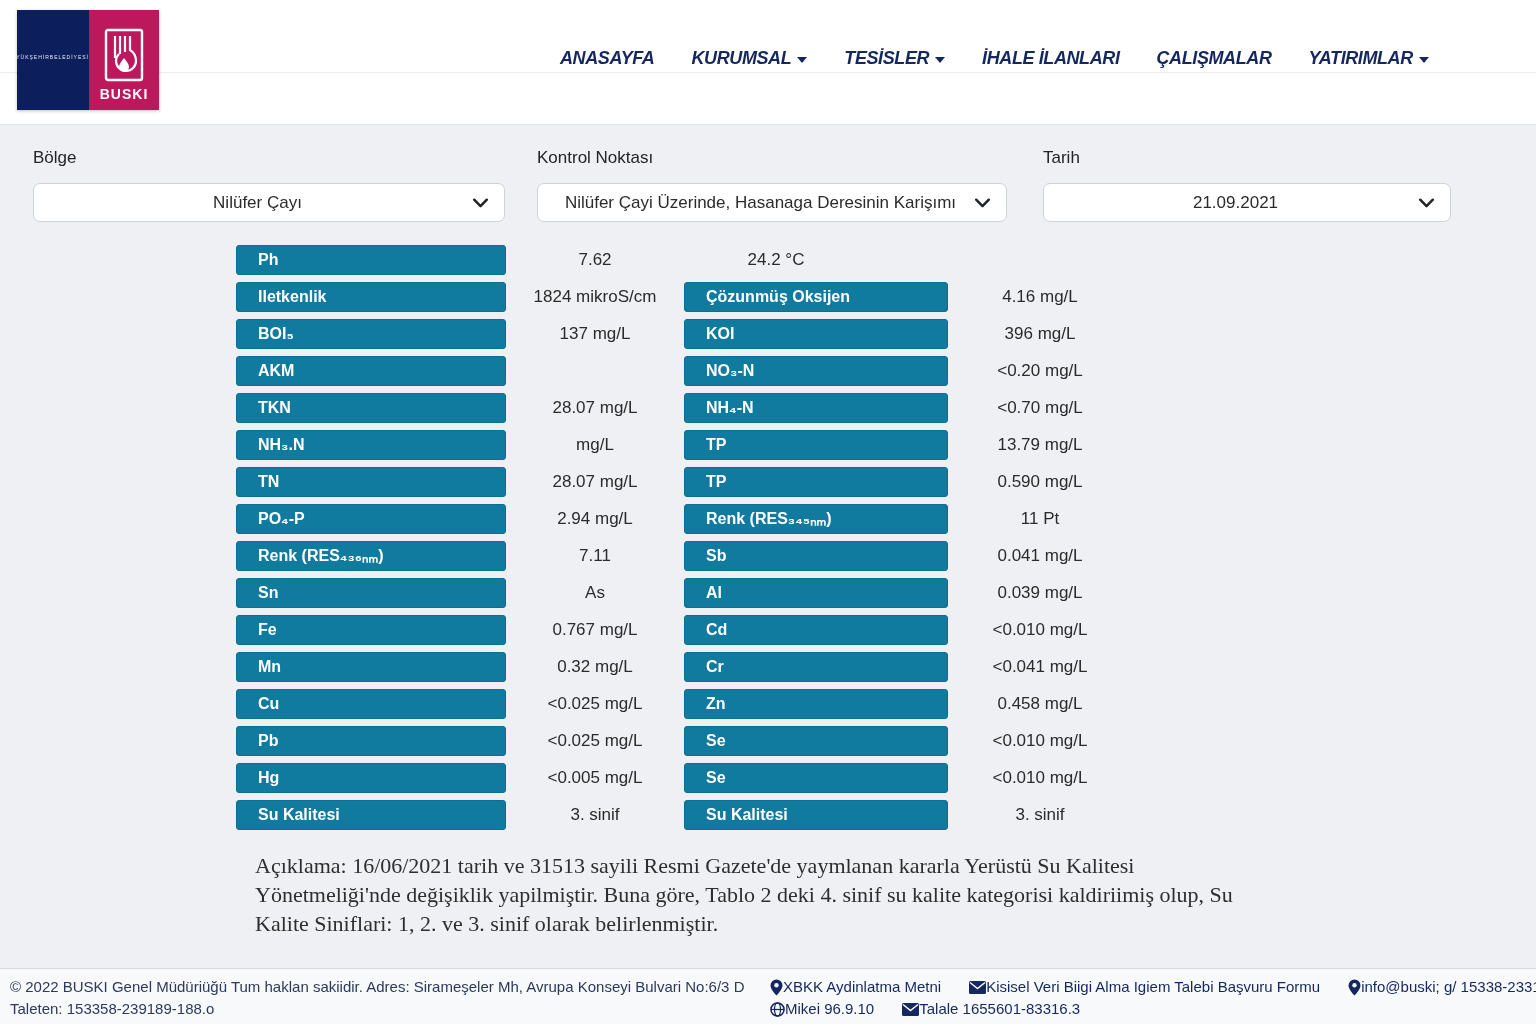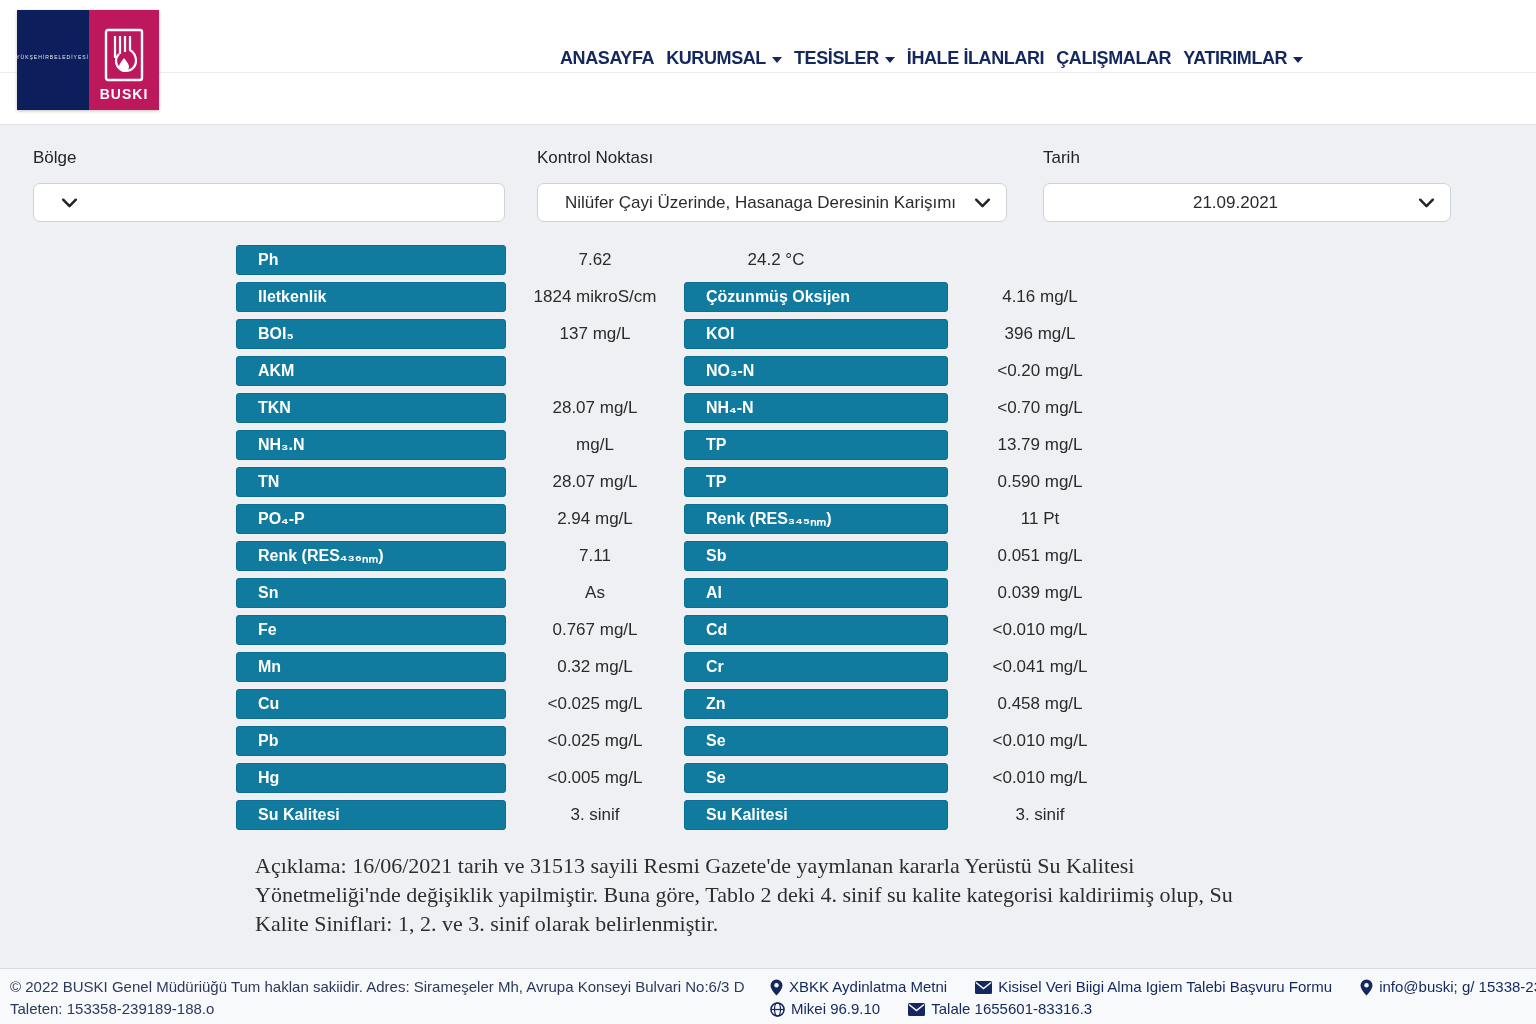--- a/index.html
+++ b/index.html
@@ -18,21 +18,21 @@
     display:flex; align-items:center; justify-content:flex-end;
     padding-bottom:6px; }
   .logo-emblem { width:44px; height:44px; margin-bottom:6px; }
   .logo-left .t1 { font-size:11px; font-weight:bold; letter-spacing:2px; line-height:12px; }
   .logo-left .t2 { font-size:5px; letter-spacing:1px; line-height:7px; opacity:.9; }
   .logo-right { width:70px; height:100px; background:#be185d; color:#fff;
     display:flex; flex-direction:column; align-items:center; justify-content:flex-end;
     padding-bottom:8px; }
   .logo-right .t { font-size:14px; font-weight:bold; letter-spacing:1px; }
 
-  .nav { position:absolute; top:48px; left:560px; display:flex; gap:12px; z-index:2; }
+  .nav { position:absolute; top:48px; left:560px; display:flex; gap:37px; z-index:2;font-style:italic; }
   .nav-item { display:flex; align-items:center; gap:6px; color:#14275e;
     font-size:18px; font-weight:bold; letter-spacing:-0.4px; cursor:pointer;
     white-space:nowrap; }
   .caret { width:0; height:0; border-left:5px solid transparent;
     border-right:5px solid transparent; border-top:6px solid #14275e; margin-top:2px; }
 
   
   .filters { position:absolute; top:126px; left:0; width:1536px; }
   .filter-label { position:absolute; font-size:17px; color:#212529; }
   .select { position:absolute; height:39px; background:#fff; border:1px solid #cdd3d9;
@@ -56,21 +56,21 @@
   
   .note { position:absolute; top:851px; left:255px; width:1015px;
     font-size:22px; line-height:29px; color:#2e2e2e;font-family:Liberation Serif, serif; }
 
   
   .footer { position:absolute; bottom:0; left:0; width:1536px; height:56px;
     background:#f8f9fa; border-top:1px solid #d8dce0; color:#2b3a5c; font-size:15px; }
   .footer-left { position:absolute; left:10px; top:7px; line-height:22px; }
   .footer-links { position:absolute; left:770px; top:7px; width:766px; }
   .flink-row { display:flex; gap:28px; line-height:22px; white-space:nowrap; }
-  .flink { display:inline-flex; align-items:center; gap:6px; color:#14275e; cursor:pointer; }
+  .flink { display:inline-flex; align-items:center; color:#14275e; cursor:pointer; }
   .flink svg { flex:0 0 auto; }
 </style>
 </head>
 <body>
 
 <div class="header">
   <div class="header-hairline"></div>
   <div class="nav" id="nav">
       <div class="nav-item">
         <span>ANASAYFA</span>
@@ -119,20 +119,21 @@
     <div class="t">BUSKI</div>
   </div>
 </div>
 
 <div class="filters">
   <div class="filter-label" style="left:33px; top:22px">Bölge</div>
   <div class="filter-label" style="left:537px; top:22px">Kontrol Noktası</div>
   <div class="filter-label" style="left:1043px; top:22px">Tarih</div>
 
   <div class="select" style="left:33px; top:57px; width:472px">
+    <span class="val">Nilüfer Çayı</span>
     <svg width="19" height="19" viewBox="0 0 24 24">
       <path d="M4 8.5l8 8 8-8" fill="none" stroke="#212529" stroke-width="3.2" stroke-linecap="round" stroke-linejoin="round"></path>
     </svg>
   </div>
   <div class="select" style="left:537px; top:57px; width:470px">
     <span class="val">Nilüfer Çayi Üzerinde, Hasanaga Deresinin Karişımı</span>
     <svg width="19" height="19" viewBox="0 0 24 24">
       <path d="M4 8.5l8 8 8-8" fill="none" stroke="#212529" stroke-width="3.2" stroke-linecap="round" stroke-linejoin="round"></path>
     </svg>
   </div>
@@ -197,21 +198,21 @@
     <div class="bar l">PO₄-P</div>
     <div class="val l">2.94 mg/L</div>
     <div class="bar r">Renk (RES₃₄₅ₙₘ)</div>
     <div class="val r">11 Pt</div>
   </div>
 
   <div class="trow">
     <div class="bar l">Renk (RES₄₃₆ₙₘ)</div>
     <div class="val l">7.11</div>
     <div class="bar r">Sb</div>
-    <div class="val r">0.051 mg/L</div>
+    <div class="val r">0.041 mg/L</div>
   </div>
 
   <div class="trow">
     <div class="bar l">Sn</div>
     <div class="val l">As</div>
     <div class="bar r">Al</div>
     <div class="val r">0.039 mg/L</div>
   </div>
 
   <div class="trow">

